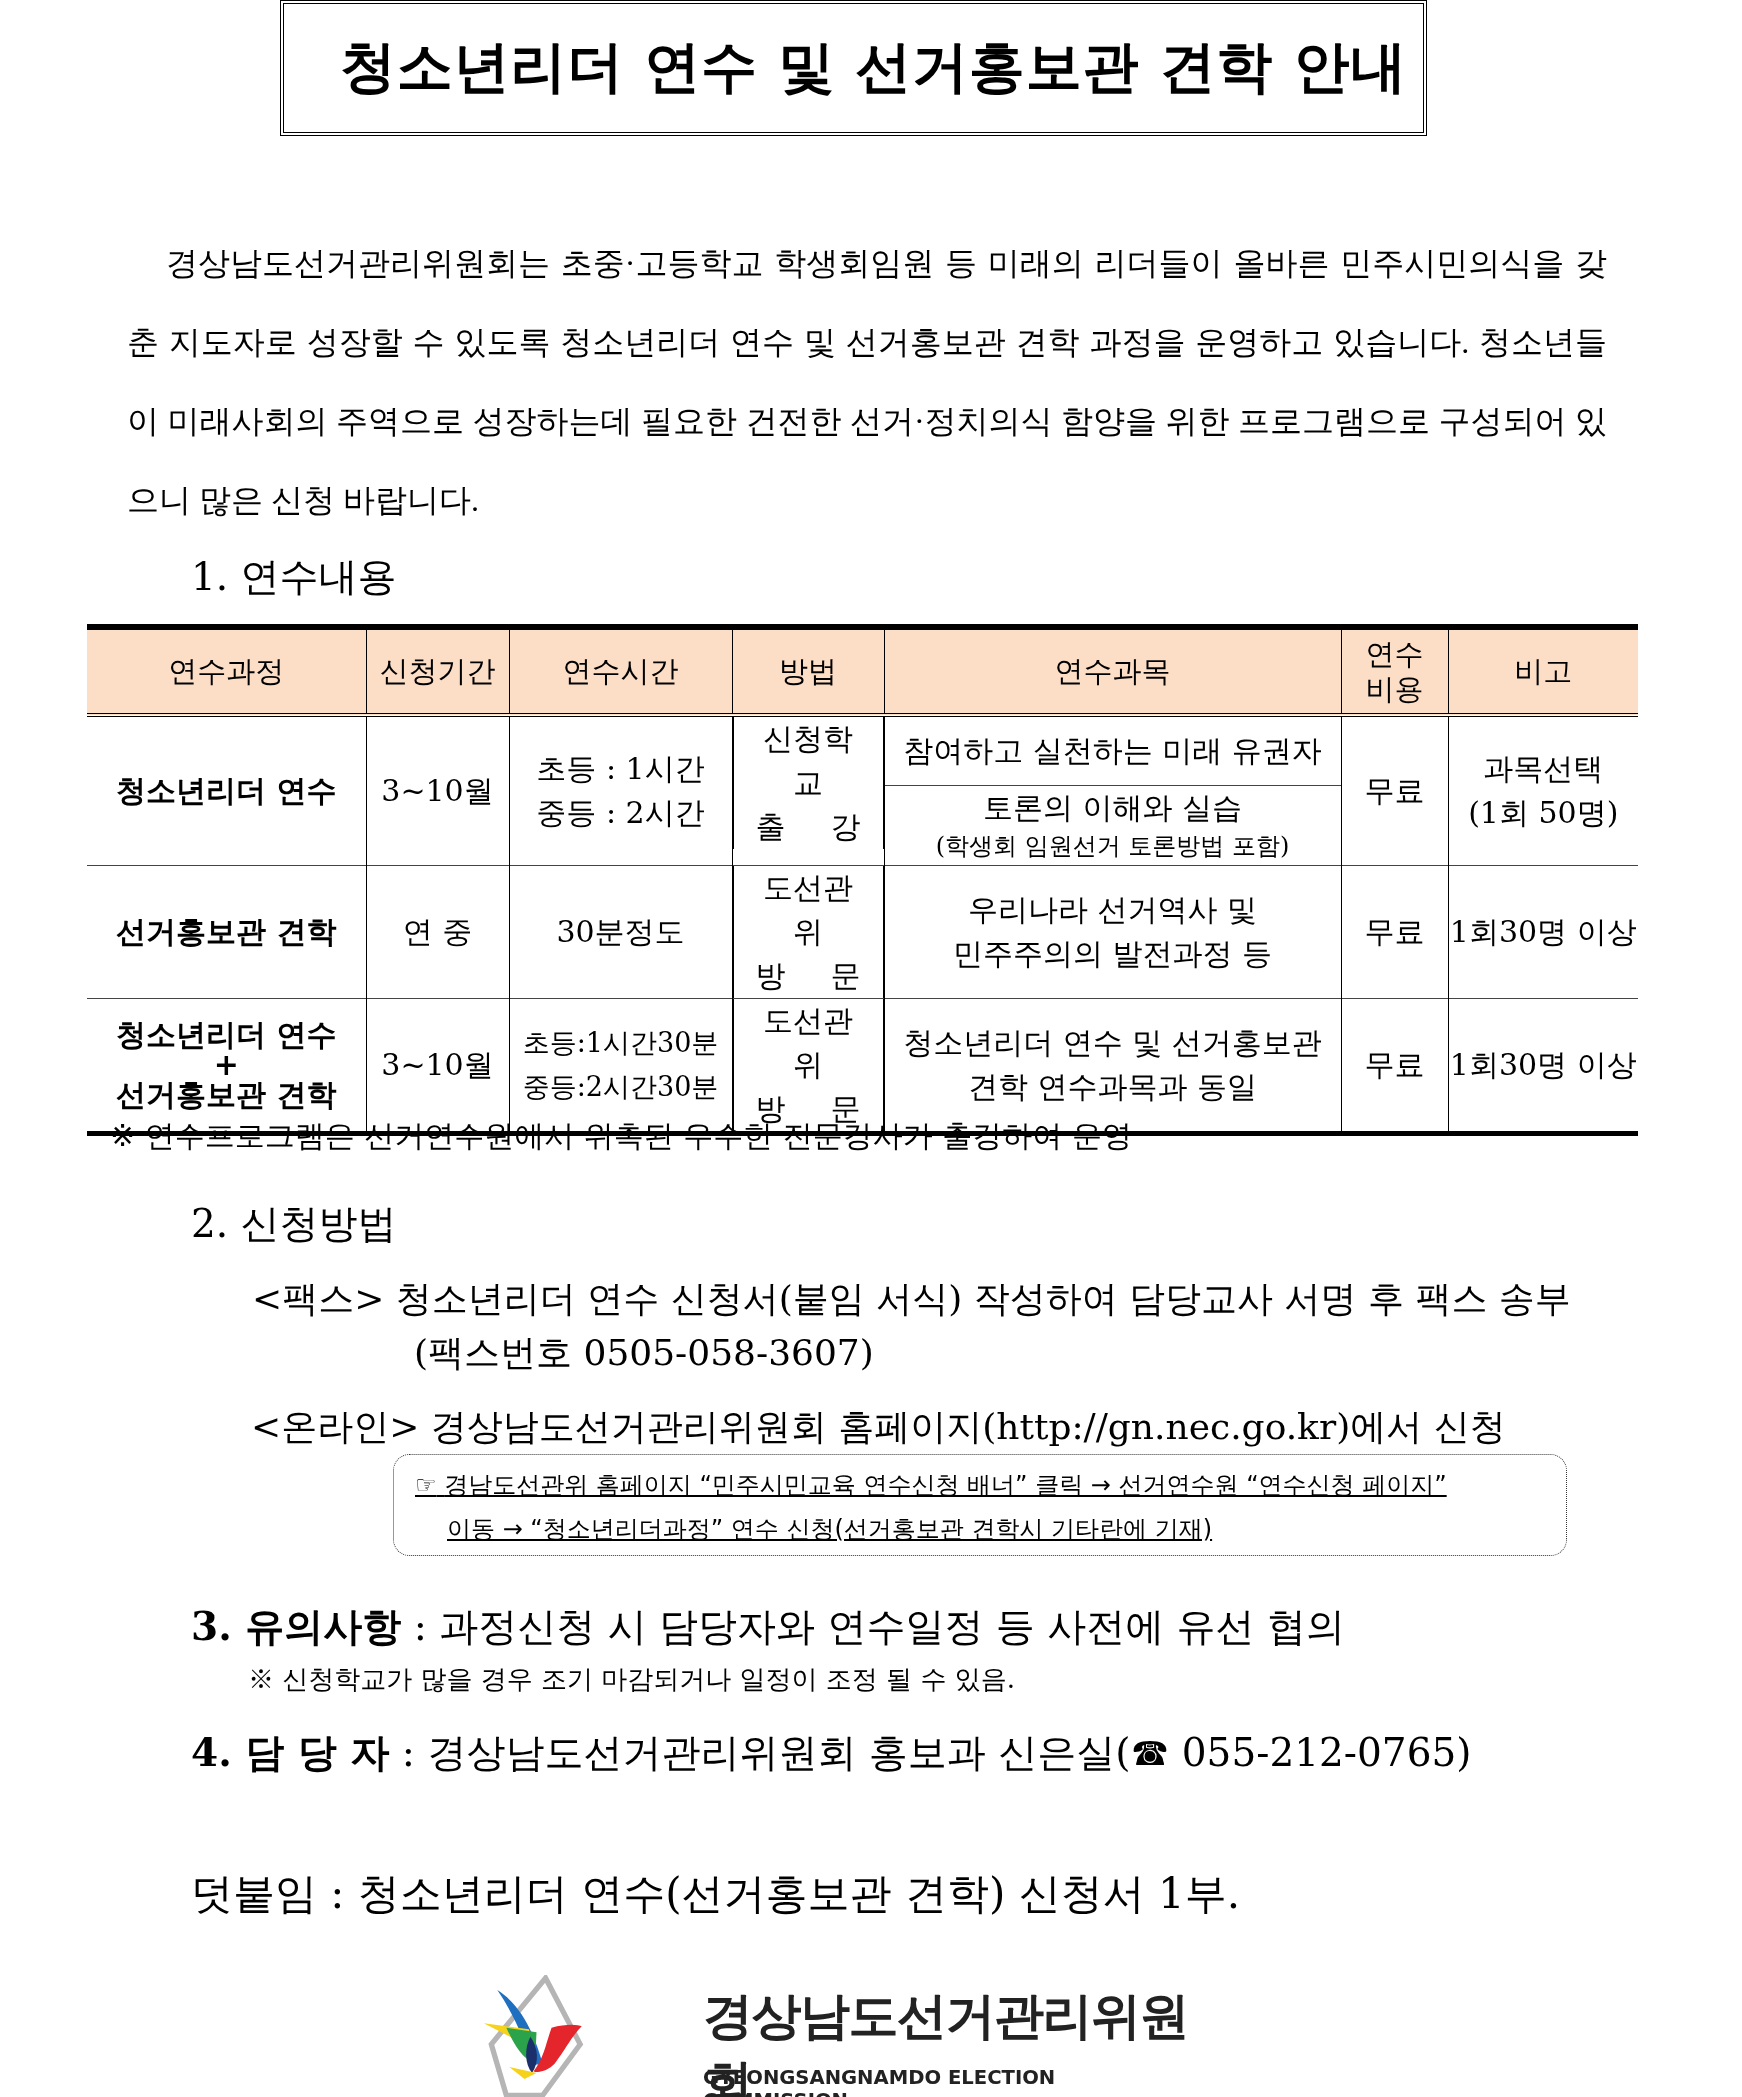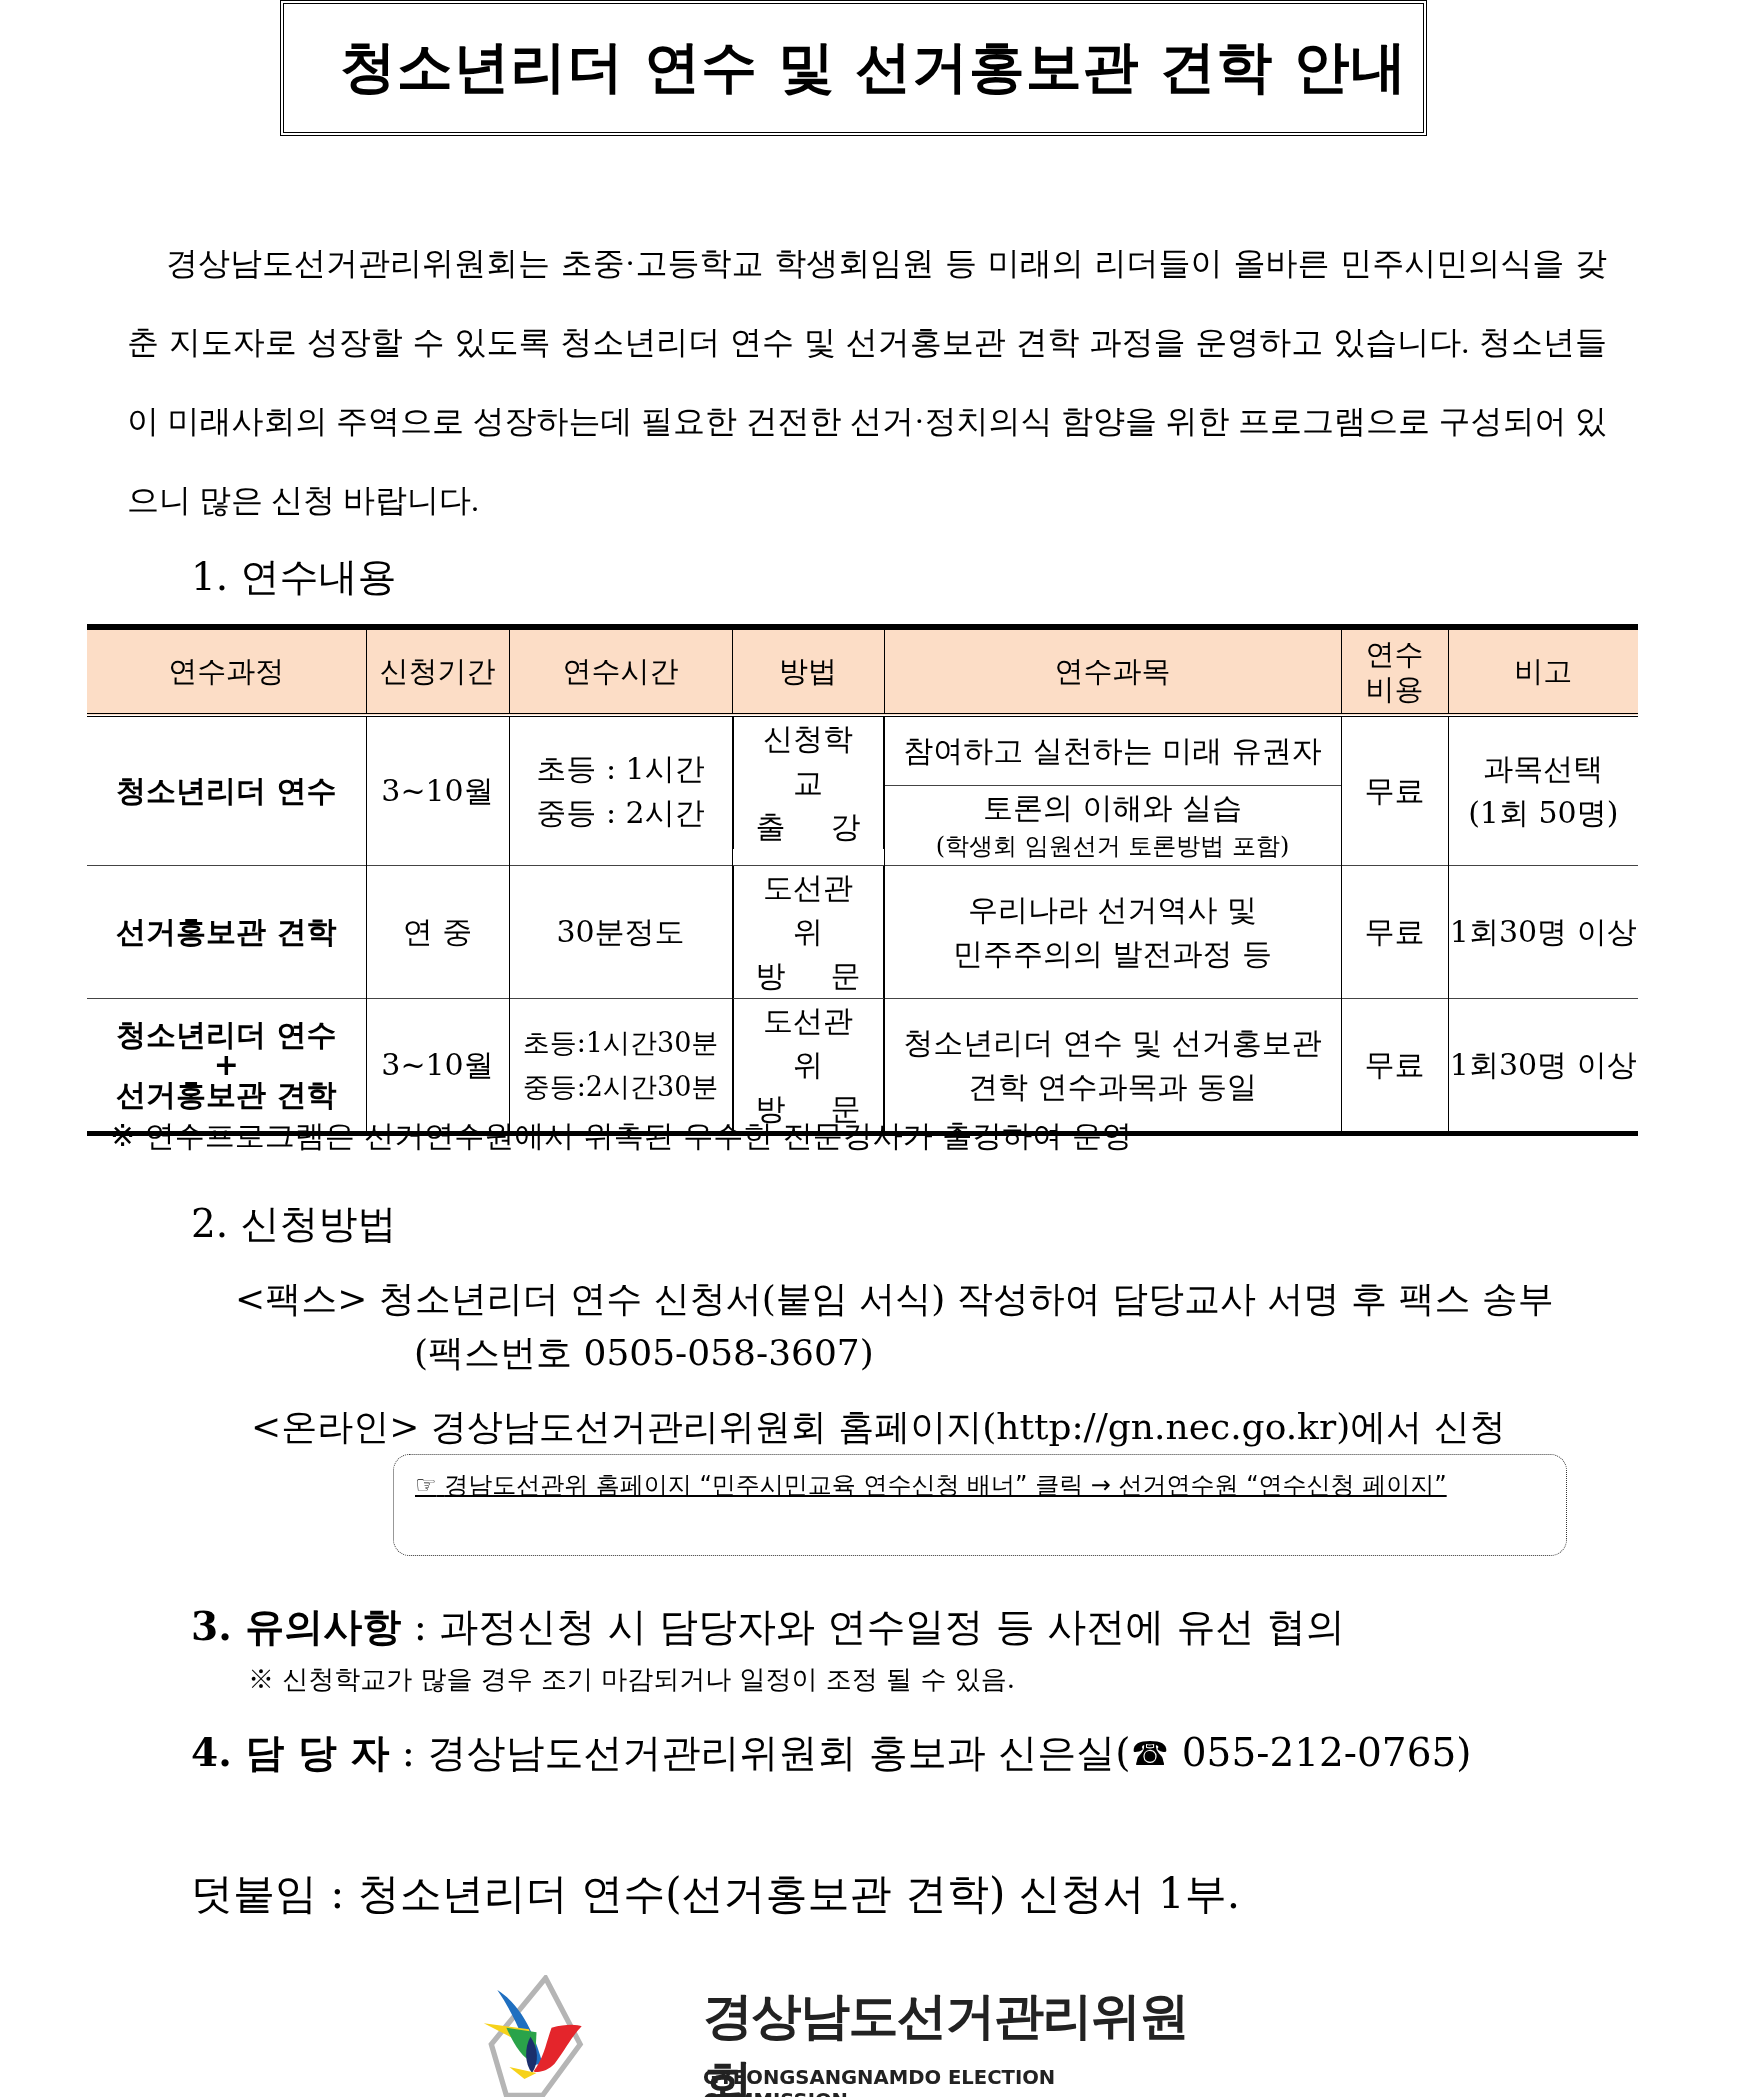--- a/index.html
+++ b/index.html
@@ -145,36 +145,37 @@
       <td>무료</td>
       <td>1회30명 이상</td>
     </tr>
   </tbody>
 </table>
 
 <div class="abs note1">※ 연수프로그램은 선거연수원에서 위촉된 우수한 전문강사가 출강하여 운영</div>
 
 <div class="abs sec" style="left:151px; top:1197px;">2. 신청방법</div>
 
-<div class="abs sec" style="left:195px; top:1275px; font-size:36px;">
+<div class="abs sec" style="left:212px; top:1275px; font-size:36px;">
   <span>&lt;팩스&gt;</span>
   <span>청소년리더 연수 신청서(붙임 서식) 작성하여 담당교사 서명 후 팩스 송부</span>
 </div>
 <div class="abs sec" style="left:374px; top:1329px; font-size:36px;">(팩스번호 0505-058-3607)</div>
 
 <div class="abs sec" style="left:211px; top:1403px; font-size:36px;">
   <span>&lt;온라인&gt;</span>
   <span>경상남도선거관리위원회 홈페이지(http://gn.nec.go.kr)에서 신청</span>
 </div>
 
 <div class="abs notes-box">
   <div>
     <span>☞</span>
     <span>경남도선관위 홈페이지 “민주시민교육 연수신청 배너” 클릭 → 선거연수원 “연수신청 페이지”</span>
   </div>
+  <div style="padding-left:32px;">이동 → “청소년리더과정” 연수 신청(선거홍보관 견학시 기타란에 기재)</div>
 </div>
 
 <div class="abs sec" style="left:151px; top:1600px;">
   <span style="font-weight:bold;">3. 유의사항</span>
   <span>: 과정신청 시 담당자와 연수일정 등 사전에 유선 협의</span>
 </div>
 <div class="abs" style="left:208px; top:1662px; font-size:26px; font-family:'DejaVu Serif', serif;">※ 신청학교가 많을 경우 조기 마감되거나 일정이 조정 될 수 있음.</div>
 
 <div class="abs sec" style="left:151px; top:1726px;">
   <span style="font-weight:bold;">4. 담 당 자</span>

